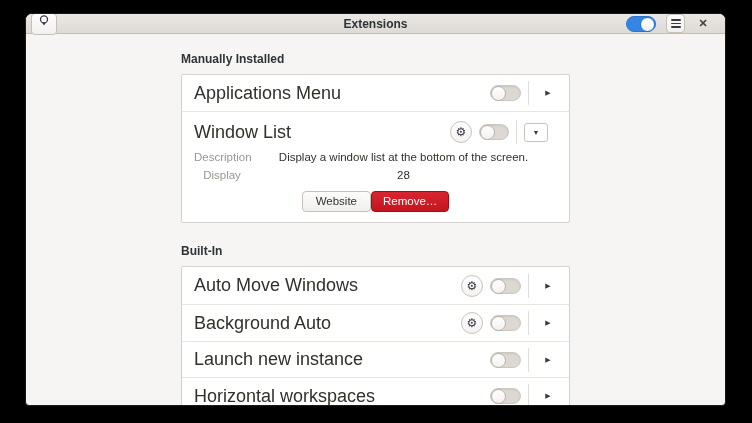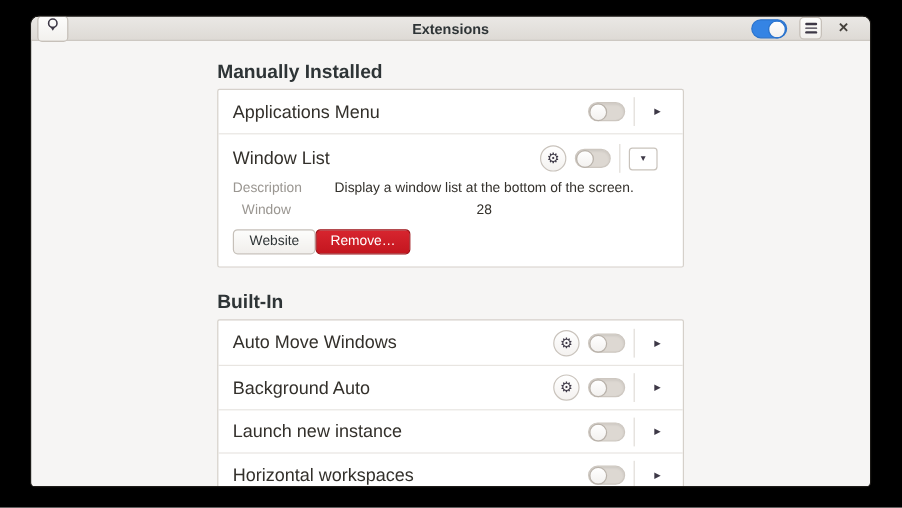--- a/index.html
+++ b/index.html
@@ -46,30 +46,30 @@
   }
   .switch.on  { background:#3584e4; border:1px solid #2b73cc; }
   .switch.on .knob { right:0px; border-color:#2b73cc; }
   .switch.off { background:#ddd8d2; border:1px solid #cdc7c0; box-shadow:inset 0 1px 2px rgba(0,0,0,.08); }
   .switch.off .knob { left:0px; }
   .row .switch { width:31px; height:16px; }
 
   
   .content { padding-top:18px; }
   .column { width:389px; margin:0 auto; }
-  .section-label { font-size:16px; font-weight:bold; color:#2e3436; height:15px; margin-bottom:7px; }
+  .section-label { font-size:12px; font-weight:bold; color:#2e3436; height:15px; margin-bottom:7px; }
   .section-label + .card { margin-bottom:0; }
   .card {
     background:#fff; border:1px solid #d5d0ca; border-radius:2px;
   }
   .card + .section-label { margin-top:21px; }
 
   .row { display:flex; align-items:center; min-height:36px; padding:0 9px 0 12px; }
   .row + .row, .row + .exp, .sliver { border-top:1px solid #e8e5e1; }
-  .row-label { font-size:15px; color:#33302b; flex:1 1 auto; }
+  .row-label { font-size:18px; color:#33302b; flex:1 1 auto; }
   .row-controls { display:flex; align-items:center; gap:7px; }
   .gear-btn {
     width:22px; height:22px; border-radius:50%;
     background:linear-gradient(to bottom,#fff,#f4f2f0); border:1px solid #c9c3bc;
     display:flex; align-items:center; justify-content:center;
     font-size:12px; color:#3d3846; cursor:pointer; line-height:1;
   }
   .vsep { width:1px; height:24px; background:#e0dcd7; }
   .expander-cell { width:24px; display:flex; align-items:center; justify-content:center; }
   .arrow { font-size:7px; color:#3d3846; cursor:pointer; }
@@ -81,21 +81,21 @@
 
   
   .exp { padding:8px 9px 10px 12px; }
   .exp-header { display:flex; align-items:center; min-height:24px; padding-right:12px; }
   .kv-grid {
     margin-top:6px; display:grid; grid-template-columns:56px 1fr;
     row-gap:4px; font-size:11.5px; line-height:14px; padding-right:3px;
   }
   .kv-label { color:#9a9691;text-align:center; }
   .kv-value { color:#33302b;text-align:center; }
-  .btn-row { margin-top:9px; display:flex; justify-content:flex-start; align-items:center; padding-right:3px; }
+  .btn-row { margin-top:9px; display:flex; justify-content:center; align-items:center; padding-right:3px; }
   .website-btn {
     font-size:11.5px; color:#2e3436; padding:3px 13px 4px;
     background:linear-gradient(to bottom,#fdfdfc,#f1efec);
     border:1px solid #c6c0b9; border-radius:4px; cursor:pointer;
   }
   .remove-btn {
     font-size:11.5px; color:#fff; padding:3px 11px 4px;
     background:linear-gradient(to bottom,#d7252f,#c4161f);
     border:1px solid #9c1016; border-radius:4px; cursor:pointer;
   }
@@ -157,21 +157,21 @@
               <span class="switch off">
                   <span class="knob"></span>
                 </span>
               <span class="vsep"></span>
               <span class="dropdown-btn">▼</span>
             </span>
           </div>
           <div class="kv-grid">
             <span class="kv-label">Description</span>
             <span class="kv-value">Display a window list at the bottom of the screen.</span>
-            <span class="kv-label">Window</span>
+            <span class="kv-label">Display</span>
             <span class="kv-value">28</span>
           </div>
           <div class="btn-row">
             <button class="website-btn">Website</button>
             <button class="remove-btn">Remove…</button>
           </div>
         </div>
       </div>
 
       <div class="section-label">Built-In</div>

